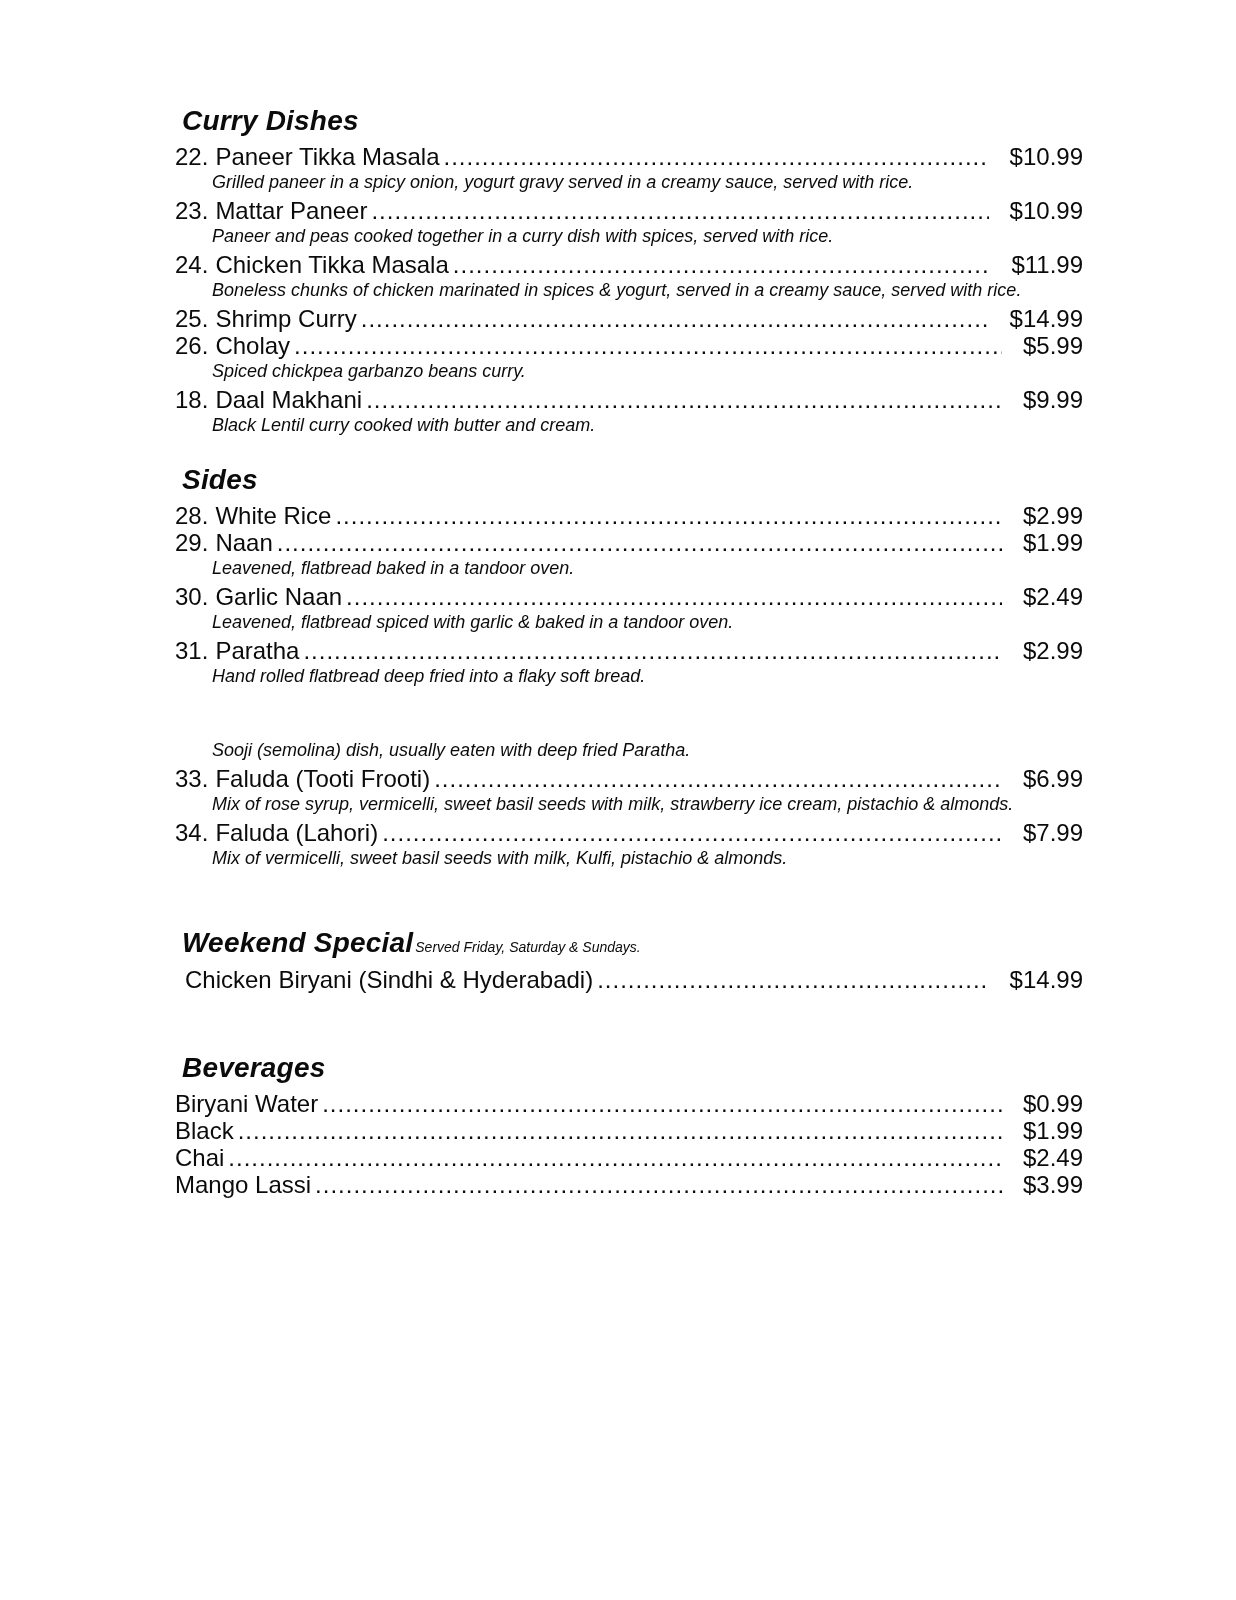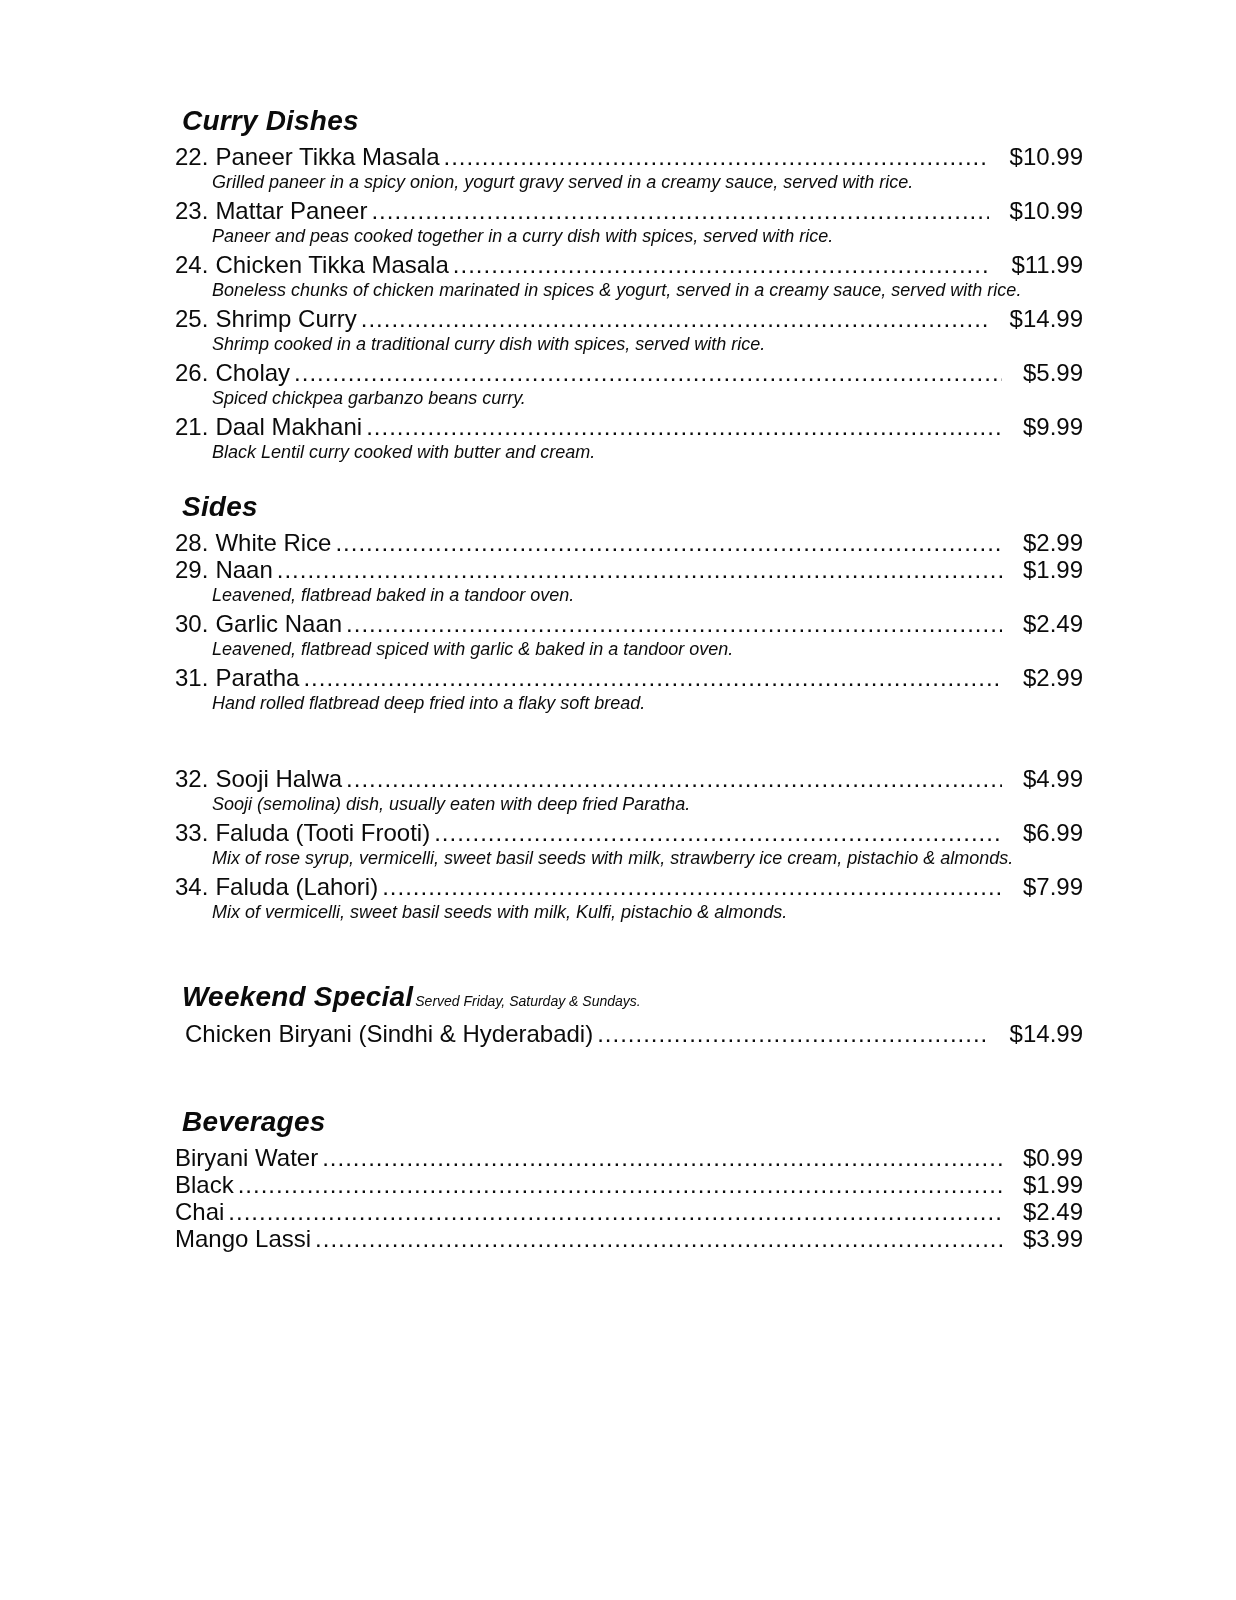--- a/index.html
+++ b/index.html
@@ -100,30 +100,29 @@
           <span class="leader"></span>
           <span class="item-price">$11.99</span>
         </div>
         <div class="item-desc">Boneless chunks of chicken marinated in spices &amp; yogurt, served in a creamy sauce, served with rice.</div>
         <div class="item-row">
           <span class="item-number">25.</span>
           <span class="item-name">Shrimp Curry</span>
           <span class="leader"></span>
           <span class="item-price">$14.99</span>
         </div>
-        <div class="item-desc">Shrimp cooked in a traditional curry dish with spices, served with rice.</div>
         <div class="item-row">
           <span class="item-number">26.</span>
           <span class="item-name">Cholay</span>
           <span class="leader"></span>
           <span class="item-price">$5.99</span>
         </div>
         <div class="item-desc">Spiced chickpea garbanzo beans curry.</div>
         <div class="item-row">
-          <span class="item-number">21.</span>
+          <span class="item-number">18.</span>
           <span class="item-name">Daal Makhani</span>
           <span class="leader"></span>
           <span class="item-price">$9.99</span>
         </div>
         <div class="item-desc">Black Lentil curry cooked with butter and cream.</div>
       </section>
       <section class="menu-section section-idx-1">
         <div class="section-header"><span class="section-title">Sides</span></div>
         <div class="item-row">
           <span class="item-number">28.</span>
@@ -147,26 +146,20 @@
         <div class="item-desc">Leavened, flatbread spiced with garlic &amp; baked in a tandoor oven.</div>
         <div class="item-row">
           <span class="item-number">31.</span>
           <span class="item-name">Paratha</span>
           <span class="leader"></span>
           <span class="item-price">$2.99</span>
         </div>
         <div class="item-desc">Hand rolled flatbread deep fried into a flaky soft bread.</div>
       </section>
       <section class="menu-section section-idx-2">
-        <div class="item-row">
-          <span class="item-number">32.</span>
-          <span class="item-name">Sooji Halwa</span>
-          <span class="leader"></span>
-          <span class="item-price">$4.99</span>
-        </div>
         <div class="item-desc">Sooji (semolina) dish, usually eaten with deep fried Paratha.</div>
         <div class="item-row">
           <span class="item-number">33.</span>
           <span class="item-name">Faluda (Tooti Frooti)</span>
           <span class="leader"></span>
           <span class="item-price">$6.99</span>
         </div>
         <div class="item-desc">Mix of rose syrup, vermicelli, sweet basil seeds with milk, strawberry ice cream, pistachio &amp; almonds.</div>
         <div class="item-row">
           <span class="item-number">34.</span>

